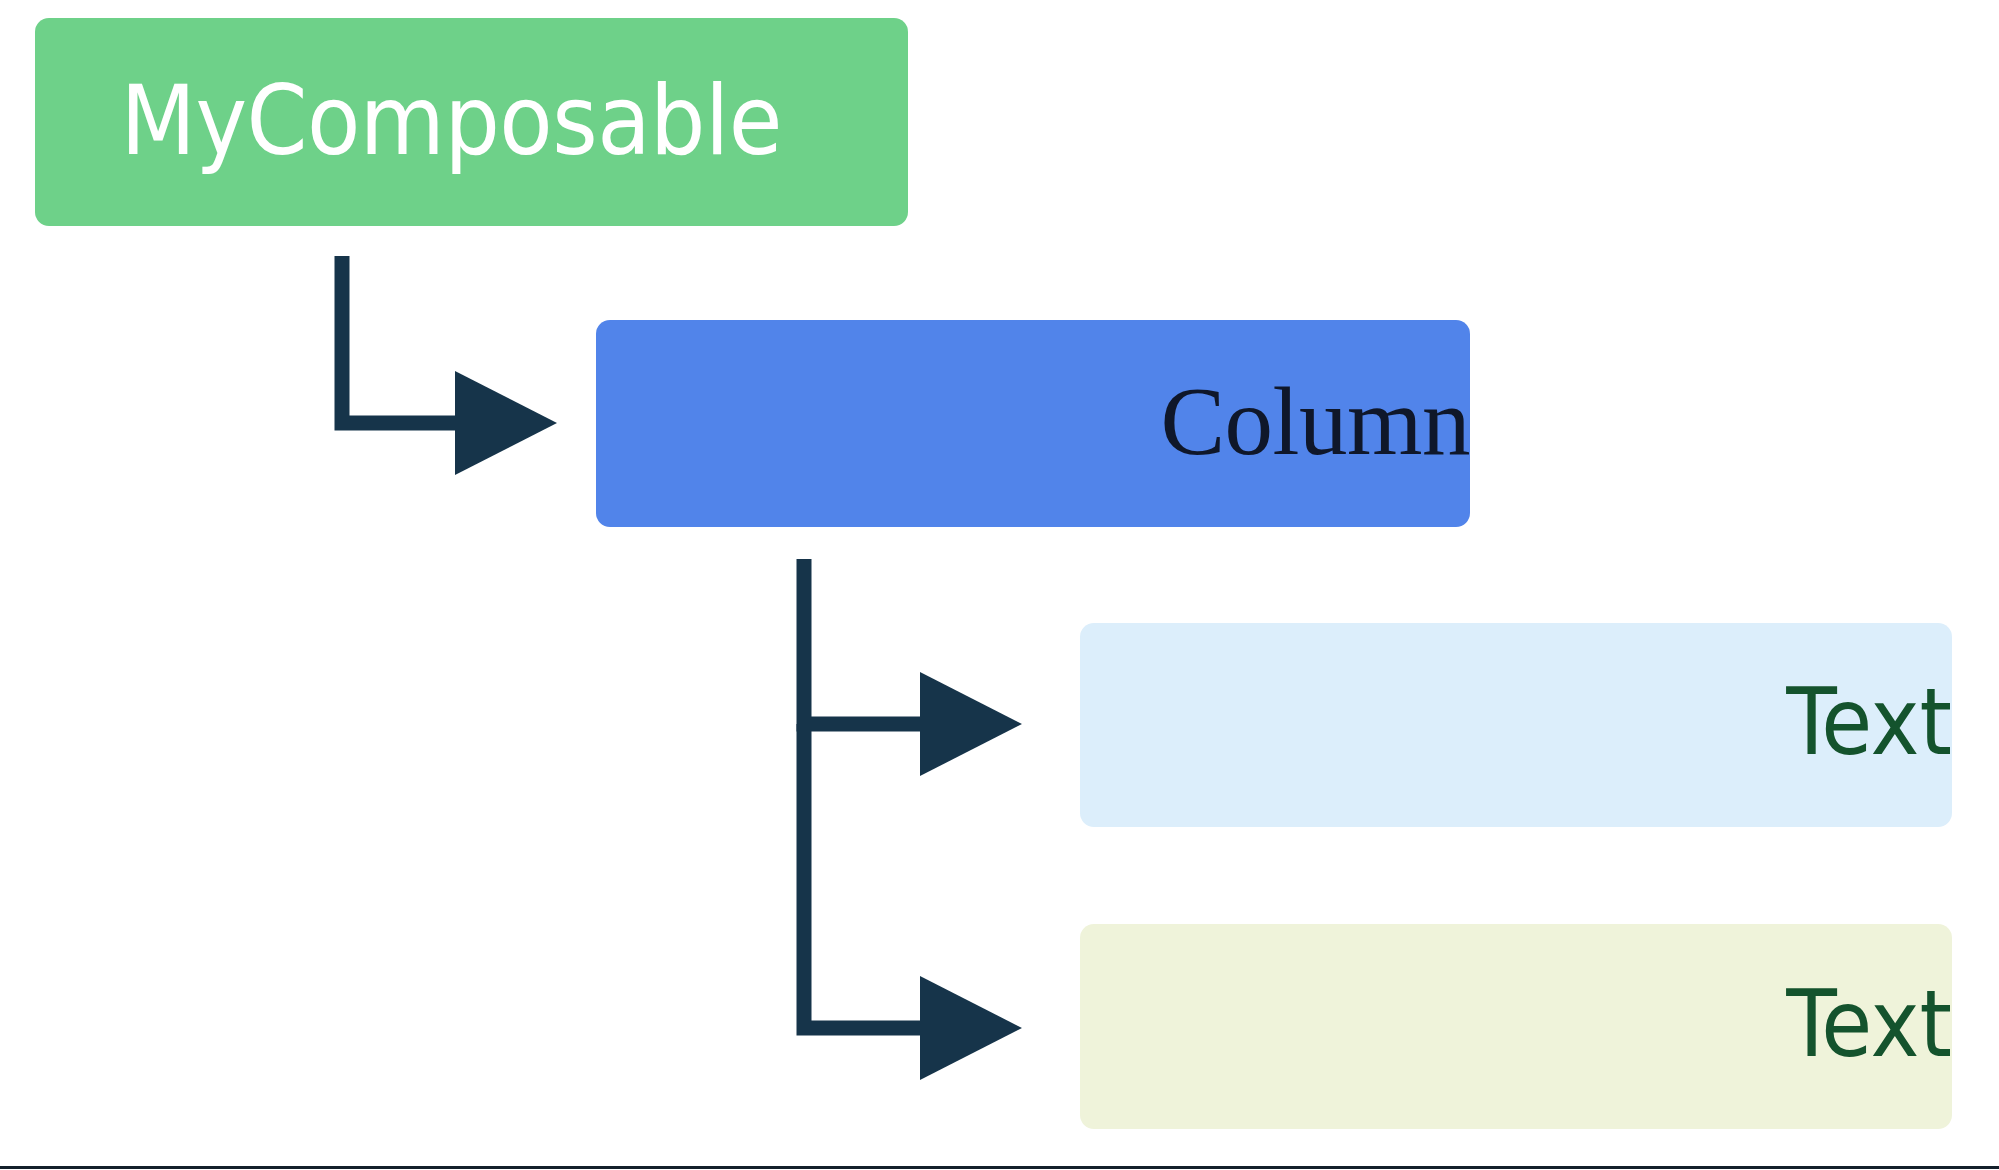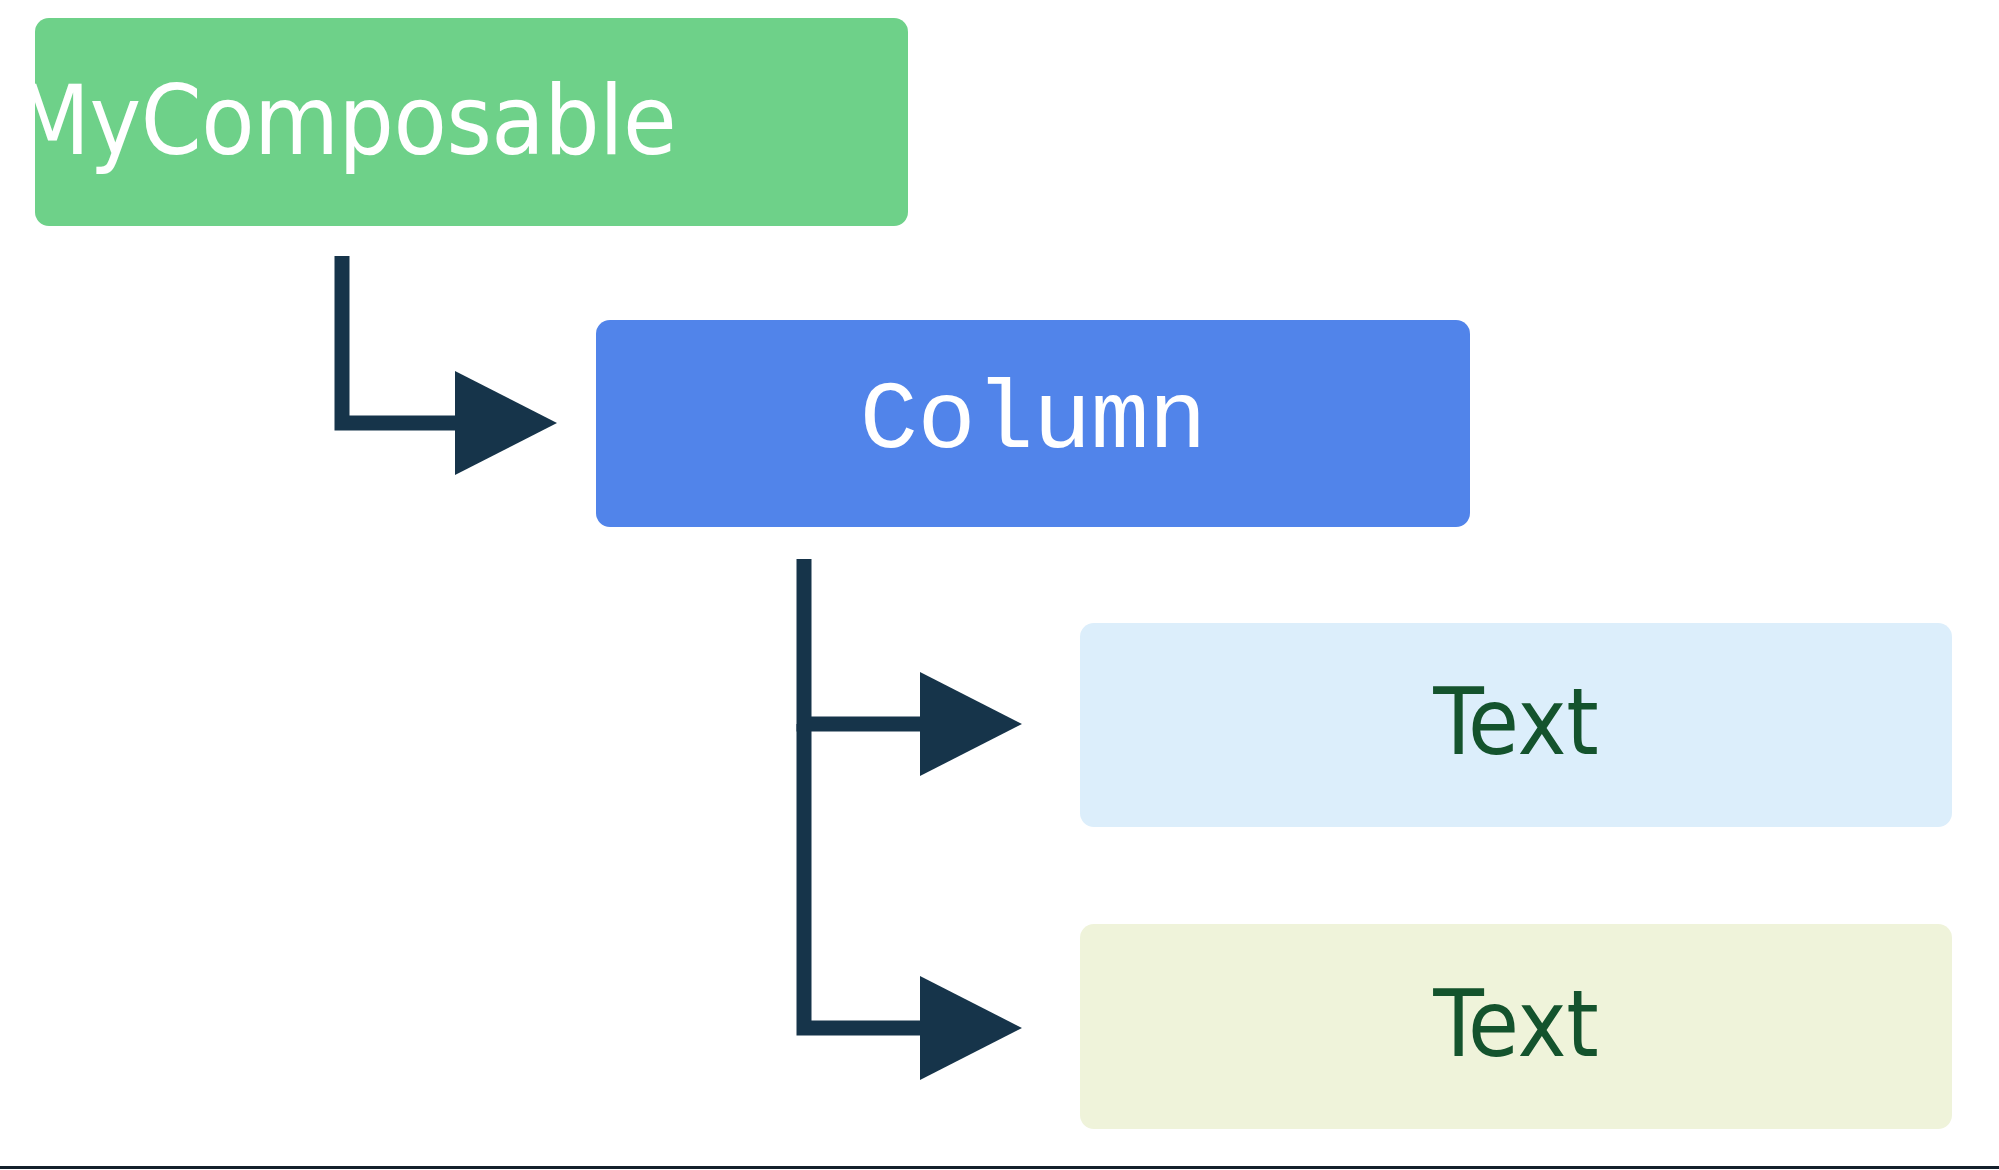--- a/index.html
+++ b/index.html
@@ -15,21 +15,21 @@
     position: relative;
     width: 1999px;
     height: 1170px;
     background: #ffffff;
     overflow: hidden;
   }
   .node {
     position: absolute;
     display: flex;
     align-items: center;
-    justify-content: center;
+    justify-content: flex-end;
     box-sizing: border-box;
     border-radius: 14px;
     white-space: nowrap;
     user-select: none;
   }
   .node-label {
     display: block;
     line-height: 1;
   }
   #node-root {
@@ -50,23 +50,23 @@
     top: -2px;
   }
   #node-column {
     left: 596px;
     top: 320px;
     width: 874px;
     height: 207px;
     background: #5184ea;
   }
   #node-column .node-label {
-    color: #ffffff;
+    color: #0f172a;
     font-size: 97px;
-    font-family: Liberation Mono, monospace;
+    font-family: Liberation Serif, serif;
     font-stretch: condensed;
     letter-spacing: -0.5px;
     position: relative;
     top: -2px;
   }
   #node-text-1 {
     left: 1080px;
     top: 623px;
     width: 872px;
     height: 204px;

